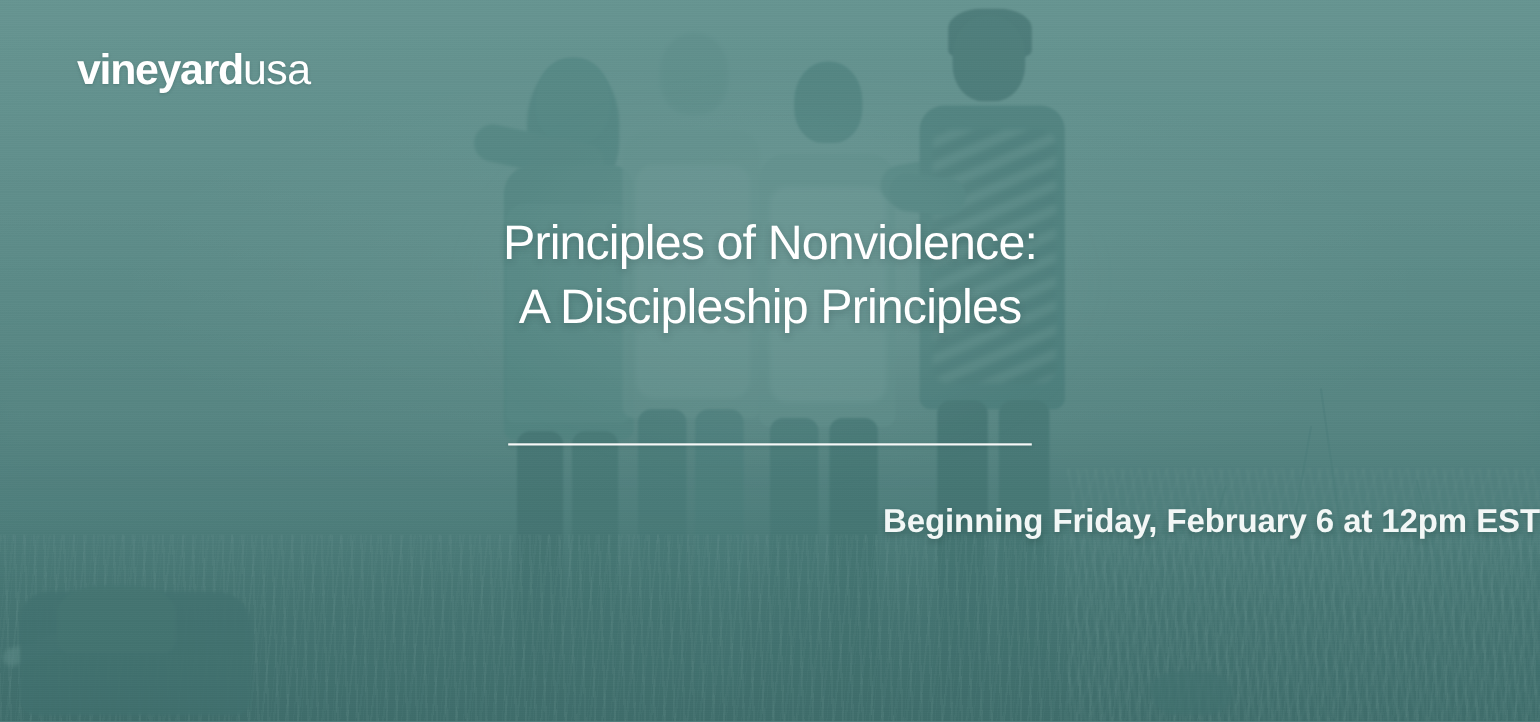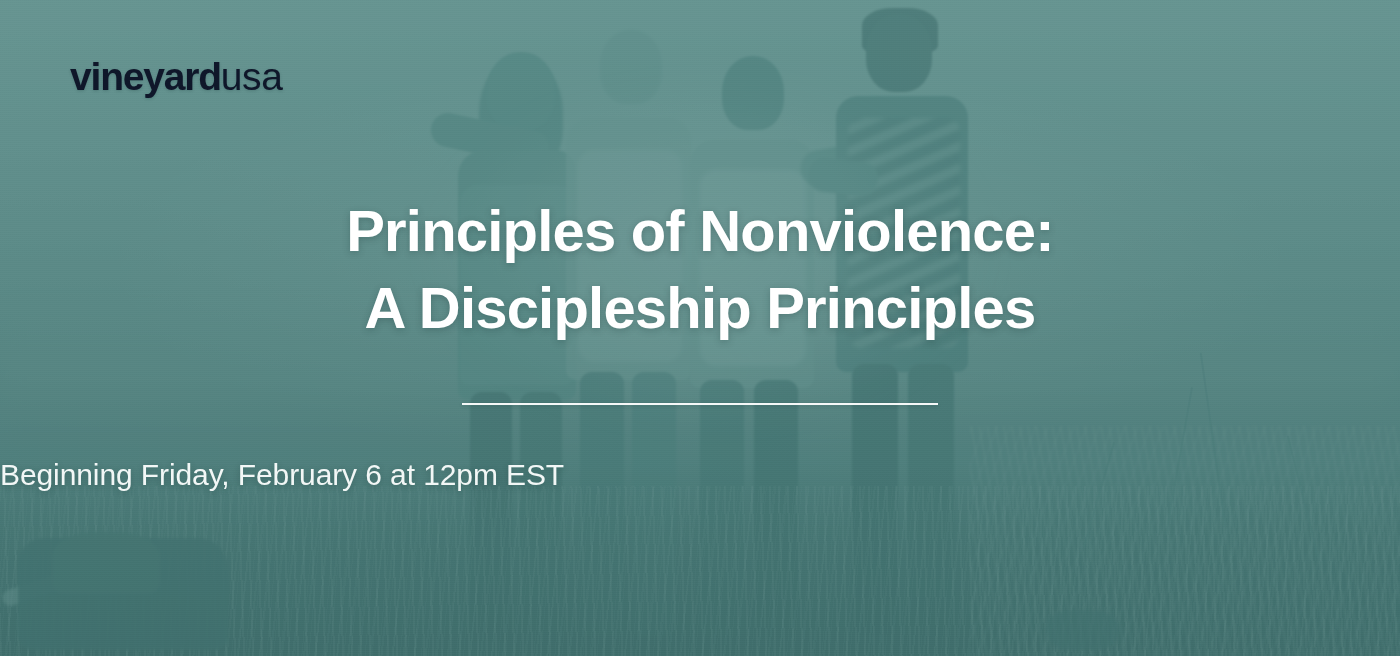--- a/index.html
+++ b/index.html
@@ -151,57 +151,57 @@
   .grain {
     position:absolute; inset:0;
     background:repeating-linear-gradient(0deg, rgba(255,255,255,.018) 0 1px, rgba(0,0,0,.018) 1px 2px);
     opacity:.6;
   }
 
   
   .content { position:absolute; inset:0; }
 
   .logo {
-    position:absolute; left:70px; top:57px;
-    color:#0f172a;
+    position:absolute; left:70px; top:44px;
+    color:#ffffff;
     font-size:39px;
     line-height:1;
     letter-spacing:-1.2px;
     white-space:nowrap;
     text-shadow:0 1px 3px rgba(20,50,48,.22);
   }
   .logo .bold  { font-weight:700; }
   .logo .light { font-weight:300; letter-spacing:-.4px; }
 
   .headline {
     position:absolute; left:0; right:0; top:192px;
     text-align:center;
     color:#ffffff;
-    font-weight:700;
-    font-size:58px;
+    font-weight:400;
+    font-size:44px;
     line-height:1.33;
     letter-spacing:-0.8px;
     text-shadow:0 2px 7px rgba(22,52,50,.26);
   }
   .headline .l2 { display:block; }
 
   .rule {
     position:absolute; left:50%; top:403px;
     transform:translateX(-50%);
     width:476px; height:2px;
     background:#ffffff;
     opacity:.95;
     box-shadow:0 1px 4px rgba(22,52,50,.25);
   }
 
   .subhead {
     position:absolute; left:0; right:0; top:457px;
-    text-align:left;
+    text-align:right;
     color:#f2f7f6;
-    font-weight:400;
+    font-weight:700;
     font-size:30px;
     line-height:1.2;
     letter-spacing:-.1px;
     text-shadow:0 2px 6px rgba(22,52,50,.30);
   }
 </style>
 </head>
 <body>
 
 <div class="banner">

